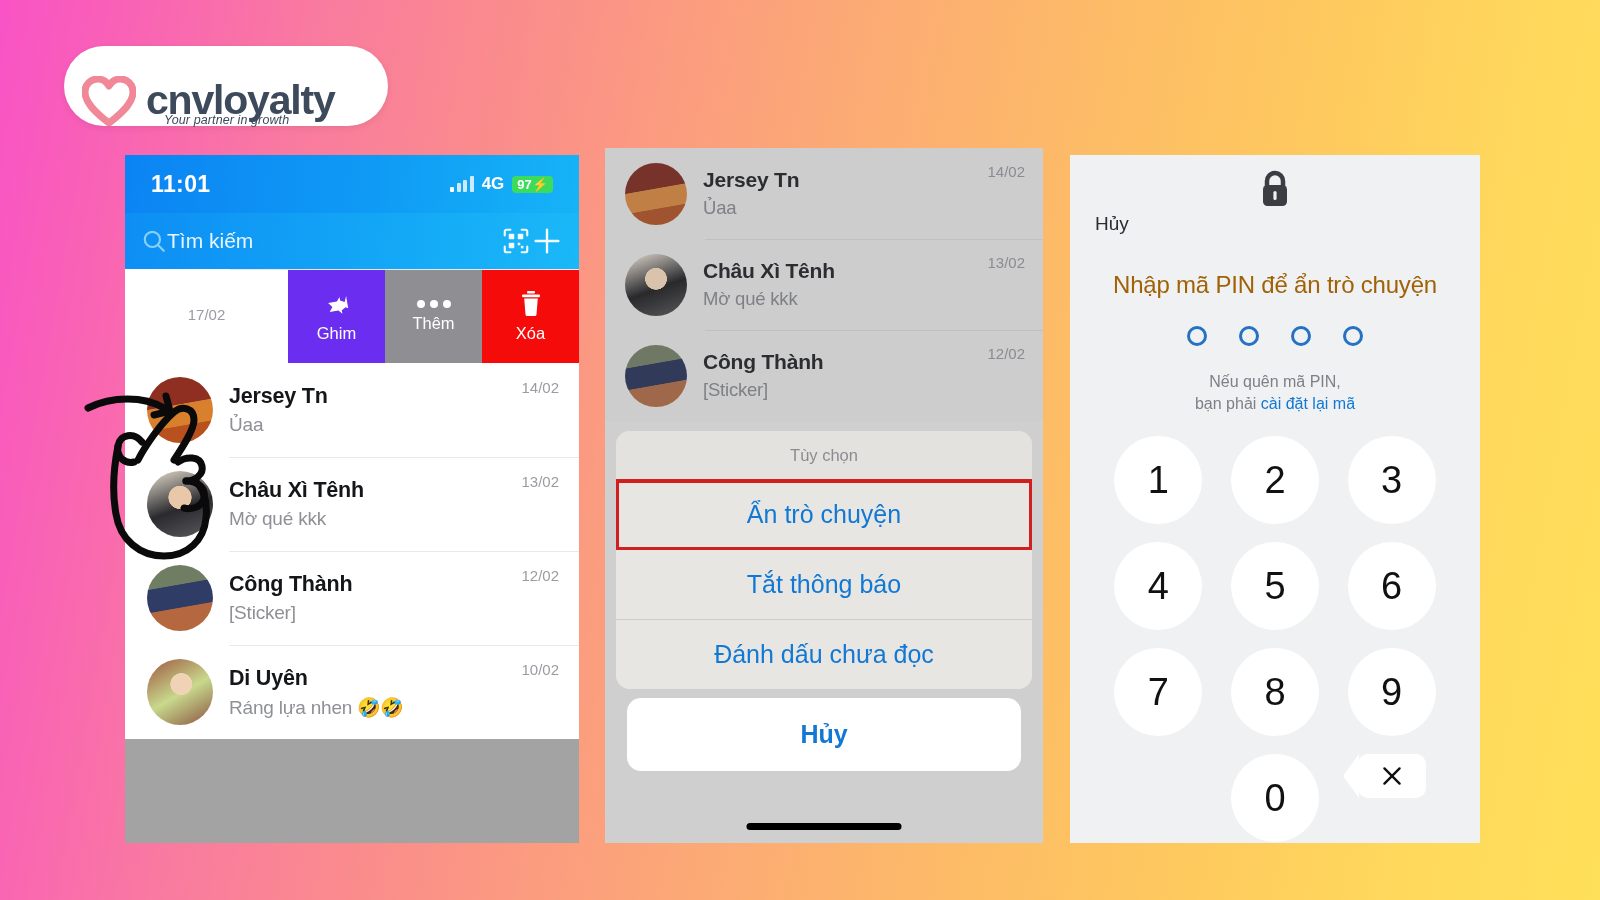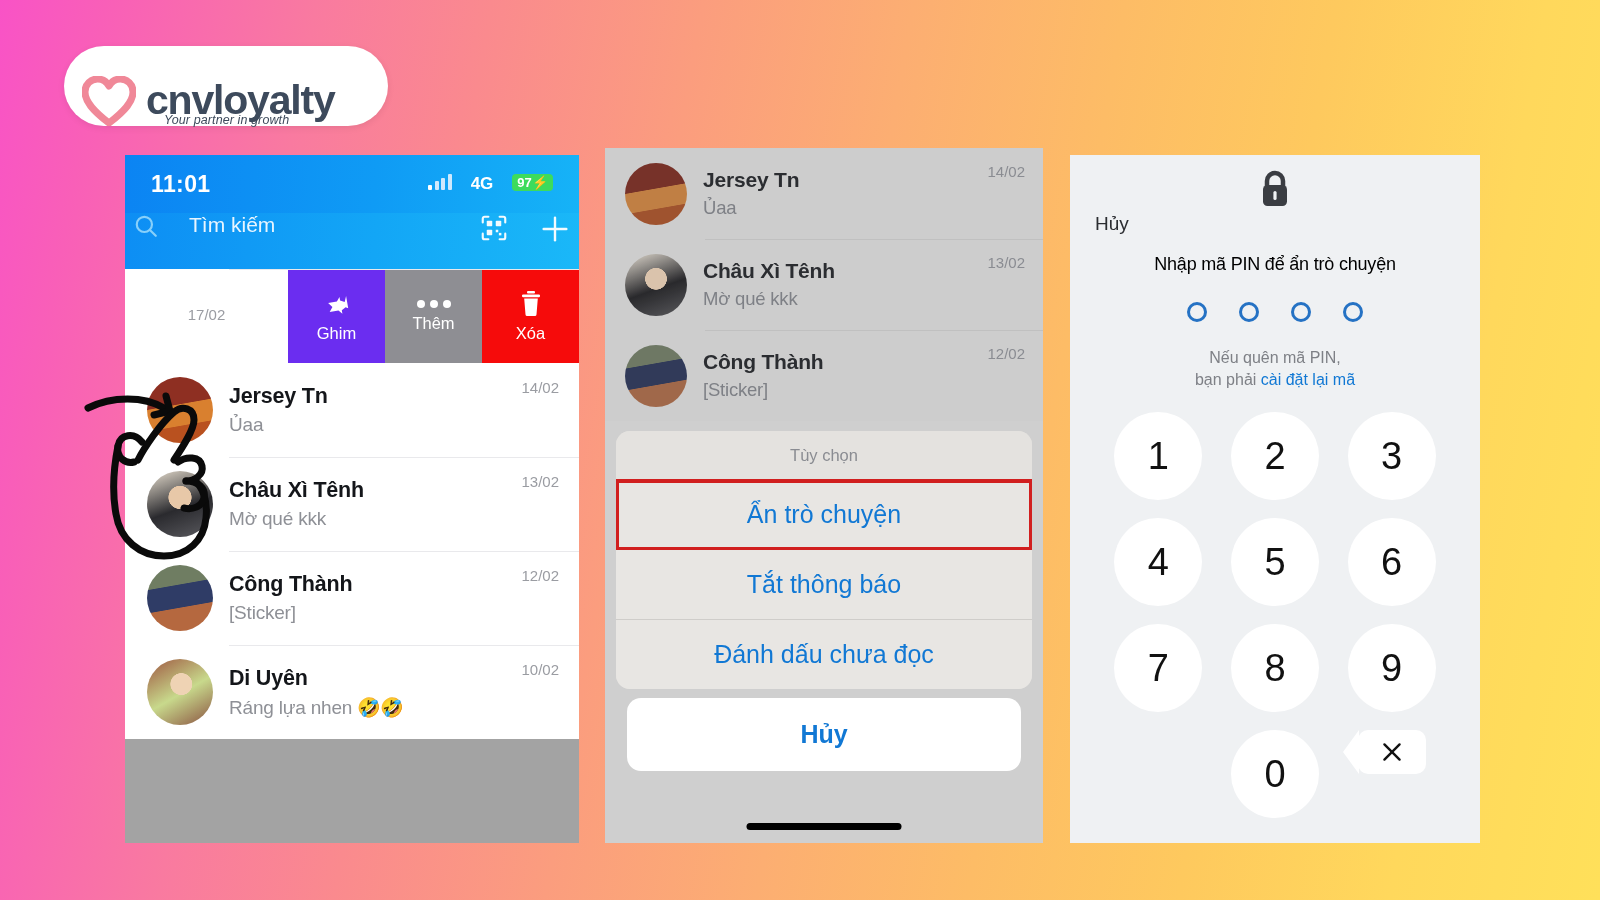--- a/index.html
+++ b/index.html
@@ -42,36 +42,36 @@
   #phone2 { left: 605px; top: 148px; width: 438px; height: 695px; background: #cfcfcf; }
   #phone3 { left: 1070px; top: 155px; width: 410px; height: 688px; background: #eff1f3; }
 
   
   .statusbar {
     height: 58px; background: linear-gradient(95deg,#0b84f3 0%, #0f9bf5 55%, #16b3f7 100%);
     display: flex; align-items: center; justify-content: space-between;
     padding: 0 26px; color: #fff;
   }
   .sb-time { font-size: 23px; font-weight: 700; letter-spacing: .4px; }
-  .sb-right { display: flex; align-items: flex-start; gap: 19px; }
+  .sb-right { display: flex; align-items: center; gap: 8px; }
   .sig { display: flex; align-items: flex-end; gap: 2.5px; height: 16px; }
   .sig i { display:block; width: 4px; background: #cfe9fd; border-radius: 1px; }
   .sig i:nth-child(1){height:5px;background:#fff;}
   .sig i:nth-child(2){height:9px;}
   .sig i:nth-child(3){height:12px;}
   .sig i:nth-child(4){height:16px;}
   .sb-net { font-size: 17px; font-weight: 600; }
   .batt {
     background: #3ddb5c; color: #fff; font-size: 13px; font-weight: 700;
     border-radius: 4px; padding: 1px 4px 1px 5px;
     display: flex; align-items: center; gap: 1px;
   }
   .searchbar {
     height: 56px; background: linear-gradient(95deg,#0d8ef4 0%, #13a6f6 55%, #1ab8f8 100%);
-    display: flex; padding: 0 8px; gap: 30px; color: #fff;
+    display: flex; align-items: center; padding: 0 16px; gap: 0; color: #fff;
   }
   .search-ph { flex: 1; font-size: 21px; color: #e8f5ff; }
   .sb-icon { opacity: .95; cursor: pointer; }
 
   .chatrow {
     display: flex; align-items: center; gap: 16px;
     padding: 0 20px 0 22px; height: 94px; position: relative; background:#fff;
   }
   .chatrow + .chatrow::before {
     content:''; position:absolute; left: 104px; right:0; top:0;
@@ -148,21 +148,21 @@
   }
   .home-ind {
     position:absolute; left: 50%; transform: translateX(-50%);
     bottom: 13px; width: 155px; height: 7px; background: #000; border-radius: 4px;
   }
 
   
   .p3 { display: flex; flex-direction: column; padding-top: 14px; height: 100%; }
   .p3-lock { display: flex; justify-content: center; }
   .p3-cancel { font-size: 19px; color: #2b2d31; margin: 4px 0 0 25px; cursor: pointer; }
-  .p3-title { text-align:center; font-size: 18px; color: #000000; margin-top: 19px; letter-spacing: -.2px; }
+  .p3-title { text-align:center; font-size: 24px; color: #a16207; margin-top: 36px; letter-spacing: -.2px; }
   .p3-dots { display:flex; justify-content:center; gap: 32px; margin-top: 27px; }
   .p3-dot { width: 20px; height: 20px; border-radius: 50%; border: 3px solid #2572c4; }
   .p3-hint { text-align:center; font-size: 16px; color: #7e8086; margin-top: 25px; line-height: 1.35; }
   .p3-hint a { color: #1178d4; text-decoration: none; }
   .keypad {
     margin-top: 22px; display: grid;
     grid-template-columns: repeat(3, 1fr);
     row-gap: 18px; justify-items: center; padding: 0 30px;
   }
   .key {

